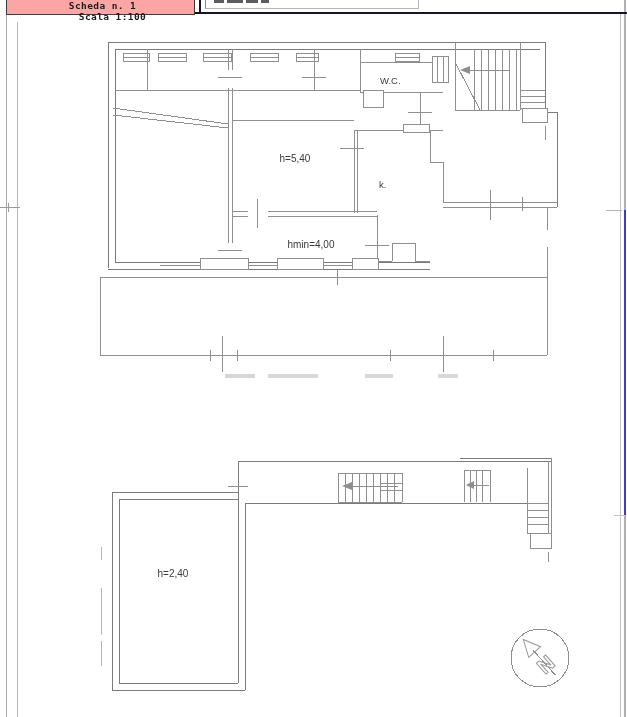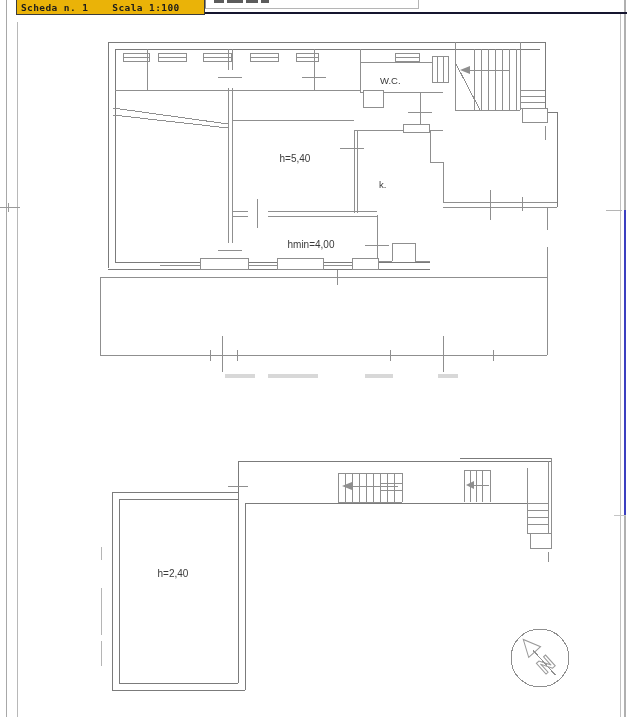--- a/index.html
+++ b/index.html
@@ -7,24 +7,24 @@
          font-family:"Liberation Sans",sans-serif;}
   svg{position:absolute;left:0;top:0;}
   .plan-line{stroke:#8f8f8f;stroke-width:1;fill:none;shape-rendering:crispEdges;}
   .plan-line-dk{stroke:#7b7b7b;stroke-width:1;fill:none;shape-rendering:crispEdges;}
   .sill{fill:#ffffff;stroke:#8f8f8f;stroke-width:1;shape-rendering:crispEdges;}
   .faint{fill:#d8d8d8;}
   .dash{stroke:#b5b5b5;stroke-width:1;shape-rendering:crispEdges;}
   .lbl{font-family:"Liberation Sans",sans-serif;fill:#3a3a3a;}
   .lbl-mid{text-anchor:middle;}
   
-  .title-box{position:absolute;left:16px;top:0;width:189px;height:15px;box-sizing:border-box;
-     border:1px solid #3c3c3c;border-top:none;background:#eab308;display:flex;align-items:center;
+  .title-box{position:absolute;left:6px;top:0;width:189px;height:15px;box-sizing:border-box;
+     border:1px solid #3c3c3c;border-top:none;background:#fca5a5;display:flex;align-items:center;
      font-family:"DejaVu Sans Mono",monospace;font-size:9.5px;font-weight:700;color:#1c1c1c;
-     letter-spacing:.4px;white-space:nowrap;}
+     letter-spacing:.4px;white-space:nowrap;flex-direction:column;}
   .title-box .scheda{margin-left:4px;}
   .title-box .scala{margin-left:24px;}
   .clipped-box{position:absolute;left:205px;top:0;width:214px;height:9px;box-sizing:border-box;
      border-left:1px solid #8a8a8a;border-right:1px solid #b5b5b5;border-bottom:1px solid #b5b5b5;
      background:#fff;}
   .remnant{position:absolute;top:0;height:3px;background:#5c5c5c;}
   .top-rule{position:absolute;left:195px;top:12px;width:432px;height:2px;background:#15152f;}
   .top-div{position:absolute;left:199px;top:0;width:2px;height:12px;background:#15152f;}
   .fr{position:absolute;background:#a8a8a8;}
   .blue-seg{position:absolute;left:624px;top:210px;width:2px;height:305px;background:#3b3fc0;}

